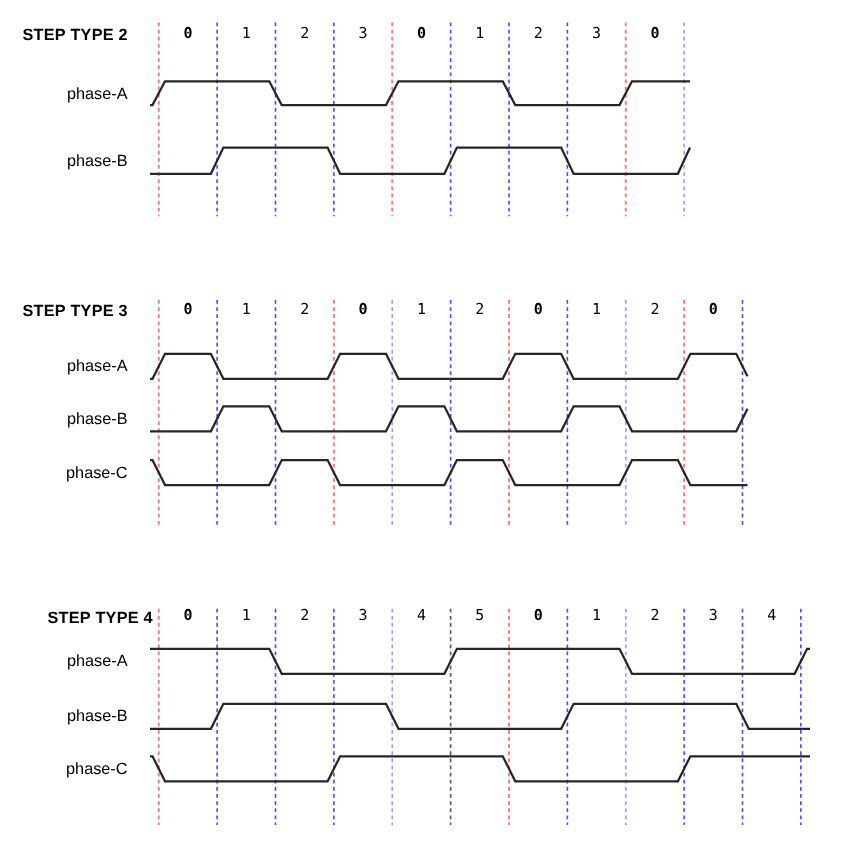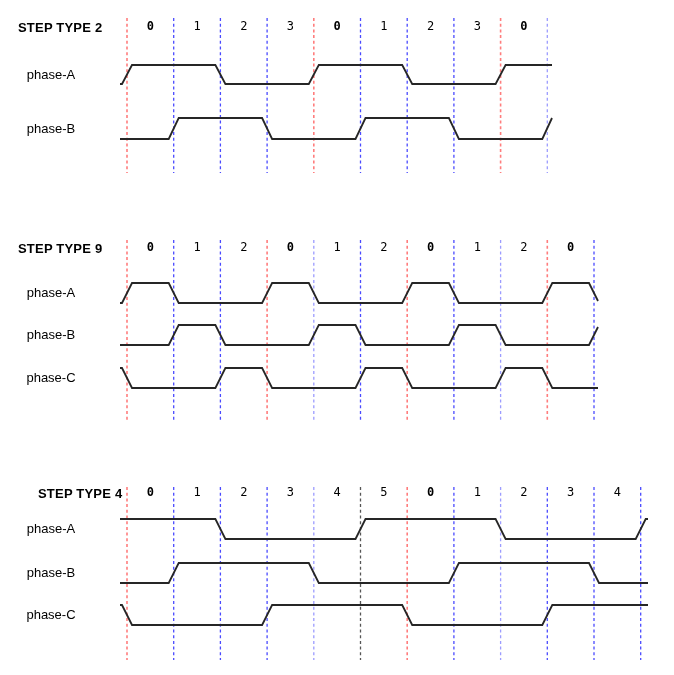--- a/index.html
+++ b/index.html
@@ -11,21 +11,21 @@
   .sec-title{
     position:absolute;left:18px;font-size:13px;font-weight:bold;
     white-space:nowrap;letter-spacing:0.2px;
   }
   .step-num{
     position:absolute;width:26px;text-align:center;
     font-family:"DejaVu Sans Mono",monospace;font-size:12px;
   }
   .step-num.bold{font-weight:bold;}
   .phase-label{
-    position:absolute;left:0;width:102px;text-align:center;
+    position:absolute;left:0;width:102px;text-align:right;
     font-size:13px;white-space:nowrap;
   }
 </style>
 </head>
 <body>
 
 <div id="canvas">
   <svg id="diagram-svg" width="674" height="675" viewBox="0 0 674 675">
       <line x1="127" x2="127" y1="18" y2="173" stroke="#ff7d7d" stroke-width="1.6" stroke-dasharray="3 2.7"></line>
       <line x1="173.7" x2="173.7" y1="18" y2="173" stroke="#4a4aff" stroke-width="1.3" stroke-dasharray="3 2.7"></line>
@@ -74,21 +74,21 @@
     <div class="step-num" style="left: 184.05px; top: 19px;">1</div>
     <div class="step-num" style="left: 230.75px; top: 19px;">2</div>
     <div class="step-num" style="left: 277.45px; top: 19px;">3</div>
     <div class="step-num bold" style="left: 324.15px; top: 19px;">0</div>
     <div class="step-num" style="left: 370.85px; top: 19px;">1</div>
     <div class="step-num" style="left: 417.55px; top: 19px;">2</div>
     <div class="step-num" style="left: 464.25px; top: 19px;">3</div>
     <div class="step-num bold" style="left: 510.95px; top: 19px;">0</div>
     <div class="phase-label" style="top: 66.5px;">phase-A</div>
     <div class="phase-label" style="top: 120.5px;">phase-B</div>
-    <div class="sec-title" style="top: 241px;">STEP TYPE 9</div>
+    <div class="sec-title" style="top: 241px;">STEP TYPE 3</div>
     <div class="step-num bold" style="left: 137.35px; top: 240px;">0</div>
     <div class="step-num" style="left: 184.05px; top: 240px;">1</div>
     <div class="step-num" style="left: 230.75px; top: 240px;">2</div>
     <div class="step-num bold" style="left: 277.45px; top: 240px;">0</div>
     <div class="step-num" style="left: 324.15px; top: 240px;">1</div>
     <div class="step-num" style="left: 370.85px; top: 240px;">2</div>
     <div class="step-num bold" style="left: 417.55px; top: 240px;">0</div>
     <div class="step-num" style="left: 464.25px; top: 240px;">1</div>
     <div class="step-num" style="left: 510.95px; top: 240px;">2</div>
     <div class="step-num bold" style="left: 557.65px; top: 240px;">0</div>

